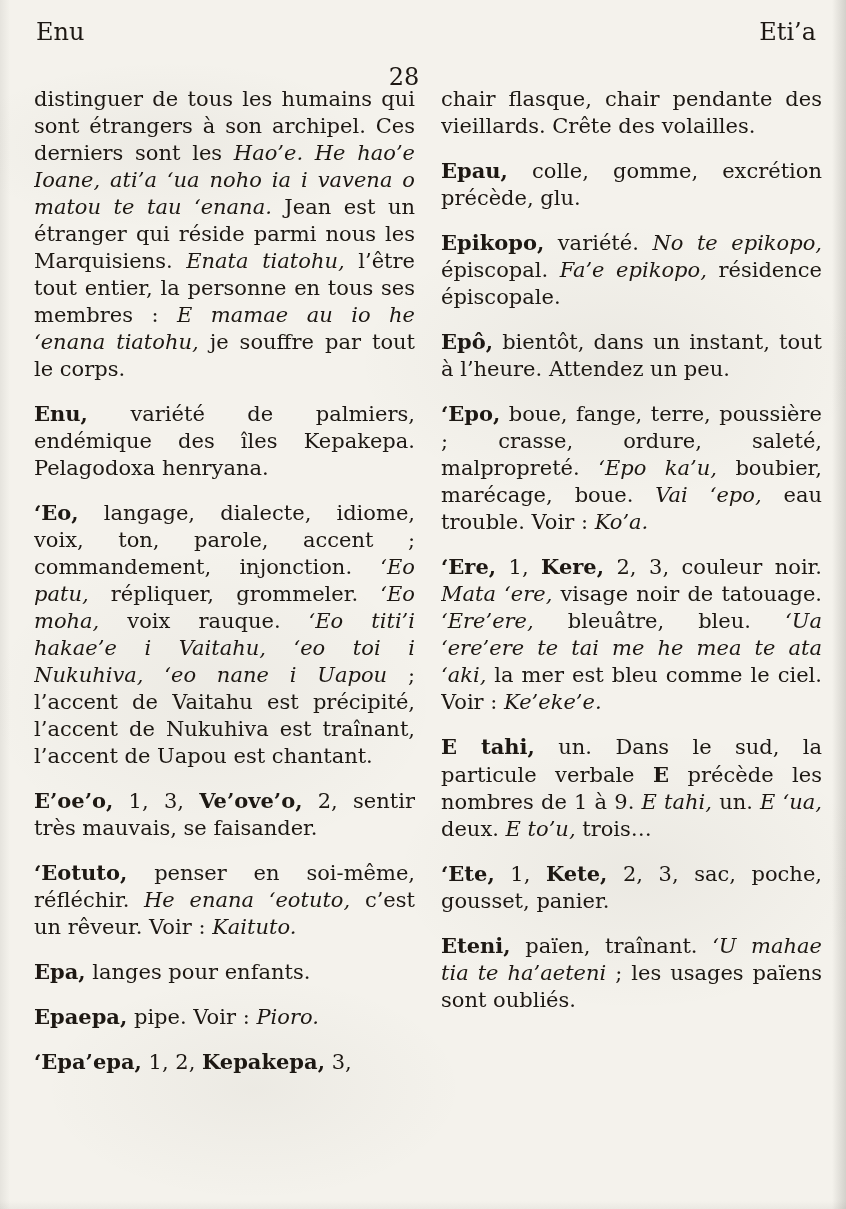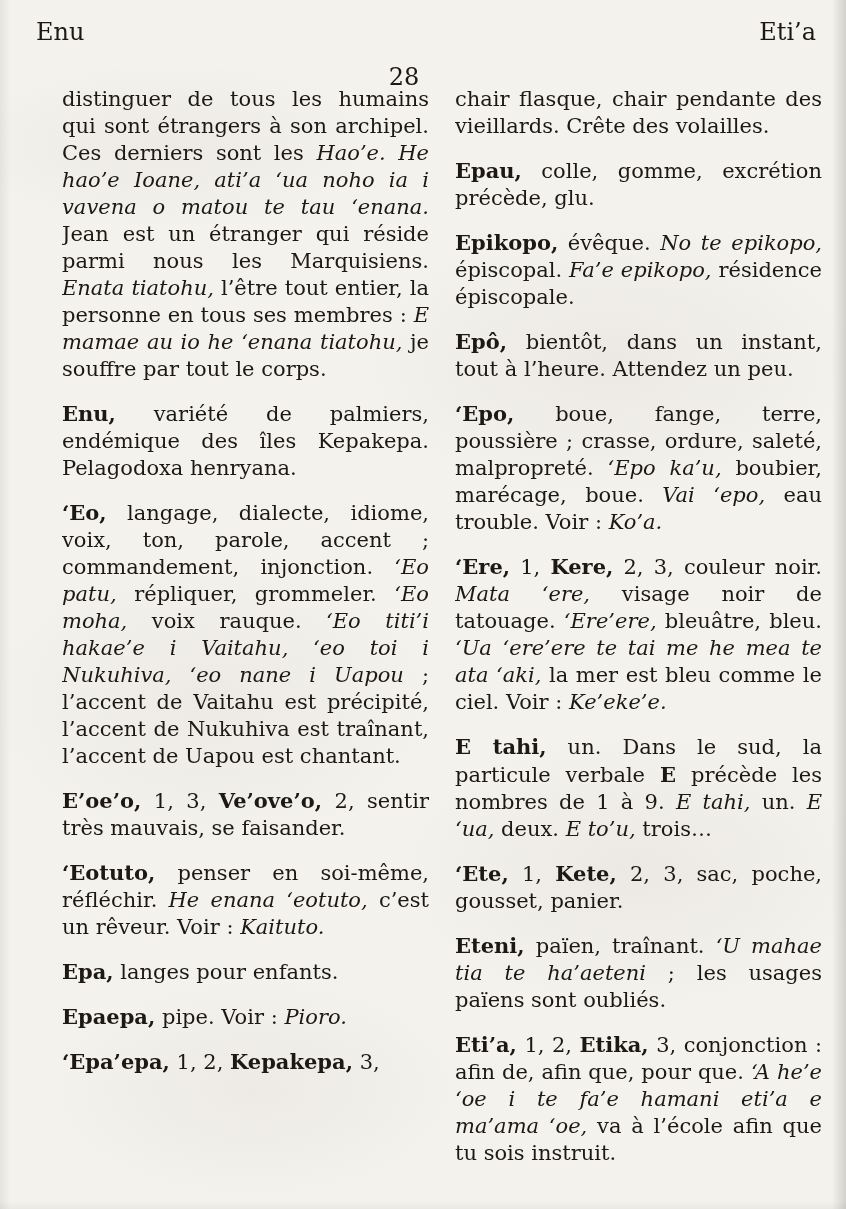--- a/index.html
+++ b/index.html
@@ -53,21 +53,20 @@
     margin-top: 45px;
   }
   .columns {
     position: absolute;
     top: 86px;
     left: 34px;
     right: 24px;
     bottom: 10px;
     display: flex;
     gap: 26px;
-    margin-left: 28px;
   }
   .col {
     flex: 1 1 0;
     min-width: 0;
     overflow: hidden;
     text-align: justify;
     font-size: 21px;
     line-height: 27px;
     hyphens: none;
   }
@@ -96,23 +95,22 @@
         <p class="entry"><span class="b">‘Eo,</span><span class="p"> langage, dialecte, idiome, voix, ton, parole, accent ; commandement, injonction. </span><span class="i">‘Eo patu,</span><span class="p"> répliquer, grommeler. </span><span class="i">‘Eo moha,</span><span class="p"> voix rauque. </span><span class="i">‘Eo titi’i hakae’e i Vaitahu, ‘eo toi i Nukuhiva, ‘eo nane i Uapou</span><span class="p"> ; l’accent de Vaitahu est précipité, l’accent de Nukuhiva est traînant, l’accent de Uapou est chantant.</span></p>
         <p class="entry"><span class="b">E’oe’o,</span><span class="p"> 1, 3, </span><span class="b">Ve’ove’o,</span><span class="p"> 2, sentir très mauvais, se faisander.</span></p>
         <p class="entry"><span class="b">‘Eotuto,</span><span class="p"> penser en soi-même, réfléchir. </span><span class="i">He enana ‘eotuto,</span><span class="p"> c’est un rêveur. Voir : </span><span class="i">Kaituto.</span></p>
         <p class="entry"><span class="b">Epa,</span><span class="p"> langes pour enfants.</span></p>
         <p class="entry"><span class="b">Epaepa,</span><span class="p"> pipe. Voir : </span><span class="i">Pioro.</span></p>
         <p class="entry"><span class="b">‘Epa’epa,</span><span class="p"> 1, 2, </span><span class="b">Kepakepa,</span><span class="p"> 3,</span></p>
       </section>
     <section class="col">
         <p class="entry"><span class="p">chair flasque, chair pendante des vieillards. Crête des volailles.</span></p>
         <p class="entry"><span class="b">Epau,</span><span class="p"> colle, gomme, excrétion précède, glu.</span></p>
-        <p class="entry"><span class="b">Epikopo,</span><span class="p"> évêque. </span><span class="i">No te epikopo,</span><span class="p"> épiscopal. </span><span class="i">Fa’e epikopo,</span><span class="p"> résidence épiscopale.</span></p>
+        <p class="entry"><span class="b">Epikopo,</span><span class="p"> variété. </span><span class="i">No te epikopo,</span><span class="p"> épiscopal. </span><span class="i">Fa’e epikopo,</span><span class="p"> résidence épiscopale.</span></p>
         <p class="entry"><span class="b">Epô,</span><span class="p"> bientôt, dans un instant, tout à l’heure. Attendez un peu.</span></p>
         <p class="entry"><span class="b">‘Epo,</span><span class="p"> boue, fange, terre, poussière ; crasse, ordure, saleté, malpropreté. </span><span class="i">‘Epo ka’u,</span><span class="p"> boubier, marécage, boue. </span><span class="i">Vai ‘epo,</span><span class="p"> eau trouble. Voir : </span><span class="i">Ko’a.</span></p>
         <p class="entry"><span class="b">‘Ere,</span><span class="p"> 1, </span><span class="b">Kere,</span><span class="p"> 2, 3, couleur noir. </span><span class="i">Mata ‘ere,</span><span class="p"> visage noir de tatouage. </span><span class="i">‘Ere’ere,</span><span class="p"> bleuâtre, bleu. </span><span class="i">‘Ua ‘ere’ere te tai me he mea te ata ‘aki,</span><span class="p"> la mer est bleu comme le ciel. Voir : </span><span class="i">Ke’eke’e.</span></p>
         <p class="entry"><span class="b">E tahi,</span><span class="p"> un. Dans le sud, la particule verbale </span><span class="b">E</span><span class="p"> précède les nombres de 1 à 9. </span><span class="i">E tahi,</span><span class="p"> un. </span><span class="i">E ‘ua,</span><span class="p"> deux. </span><span class="i">E to’u,</span><span class="p"> trois…</span></p>
         <p class="entry"><span class="b">‘Ete,</span><span class="p"> 1, </span><span class="b">Kete,</span><span class="p"> 2, 3, sac, poche, gousset, panier.</span></p>
         <p class="entry"><span class="b">Eteni,</span><span class="p"> païen, traînant. </span><span class="i">‘U mahae tia te ha’aeteni</span><span class="p"> ; les usages païens sont oubliés.</span></p>
-        <p class="entry"><span class="b">Eti’a,</span><span class="p"> 1, 2, </span><span class="b">Etika,</span><span class="p"> 3, conjonction : afin de, afin que, pour que. </span><span class="i">‘A he’e ‘oe i te fa’e hamani eti’a e ma’ama ‘oe,</span><span class="p"> va à l’école afin que tu sois instruit.</span></p>
       </section>
   </main>
 </div>
 
 </body></html>

